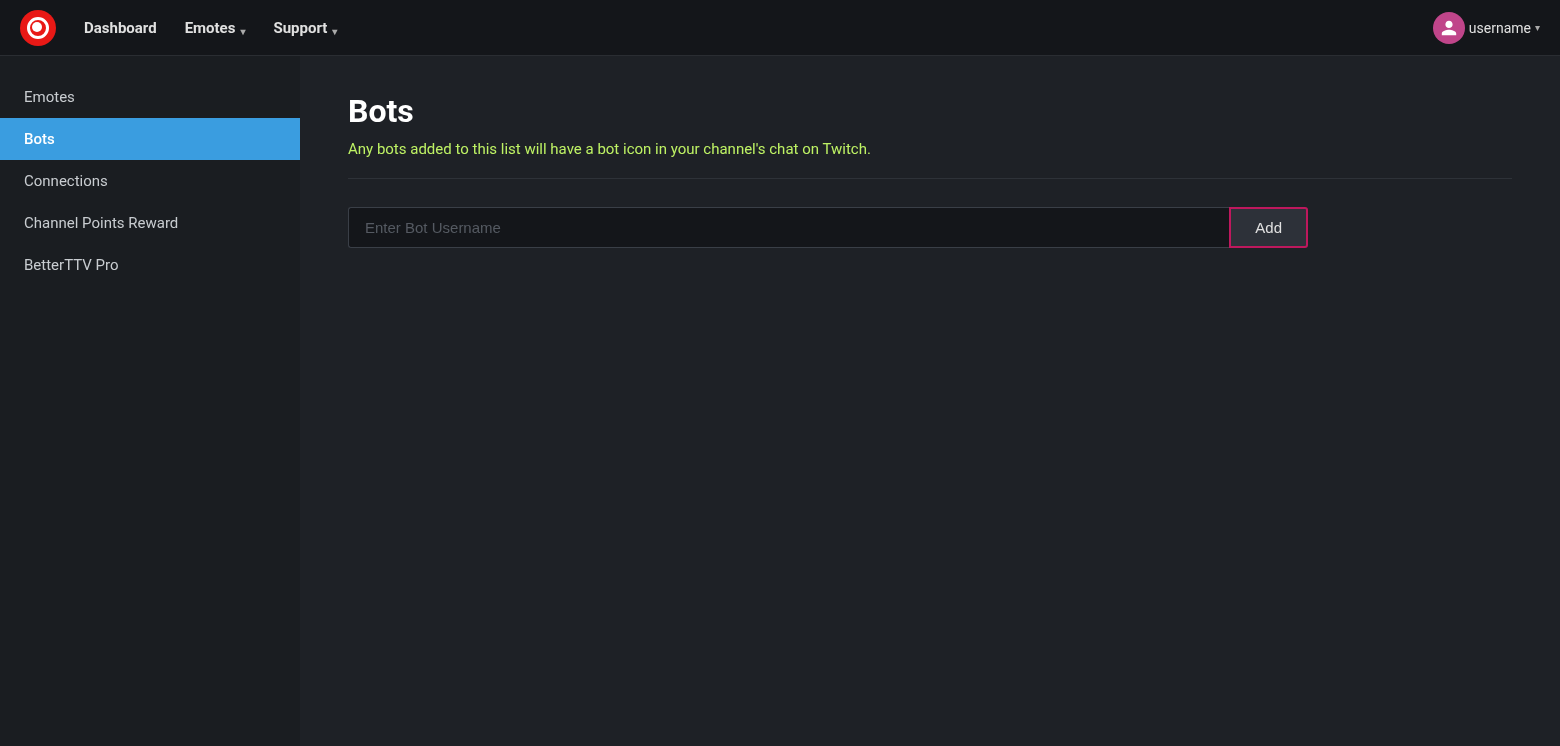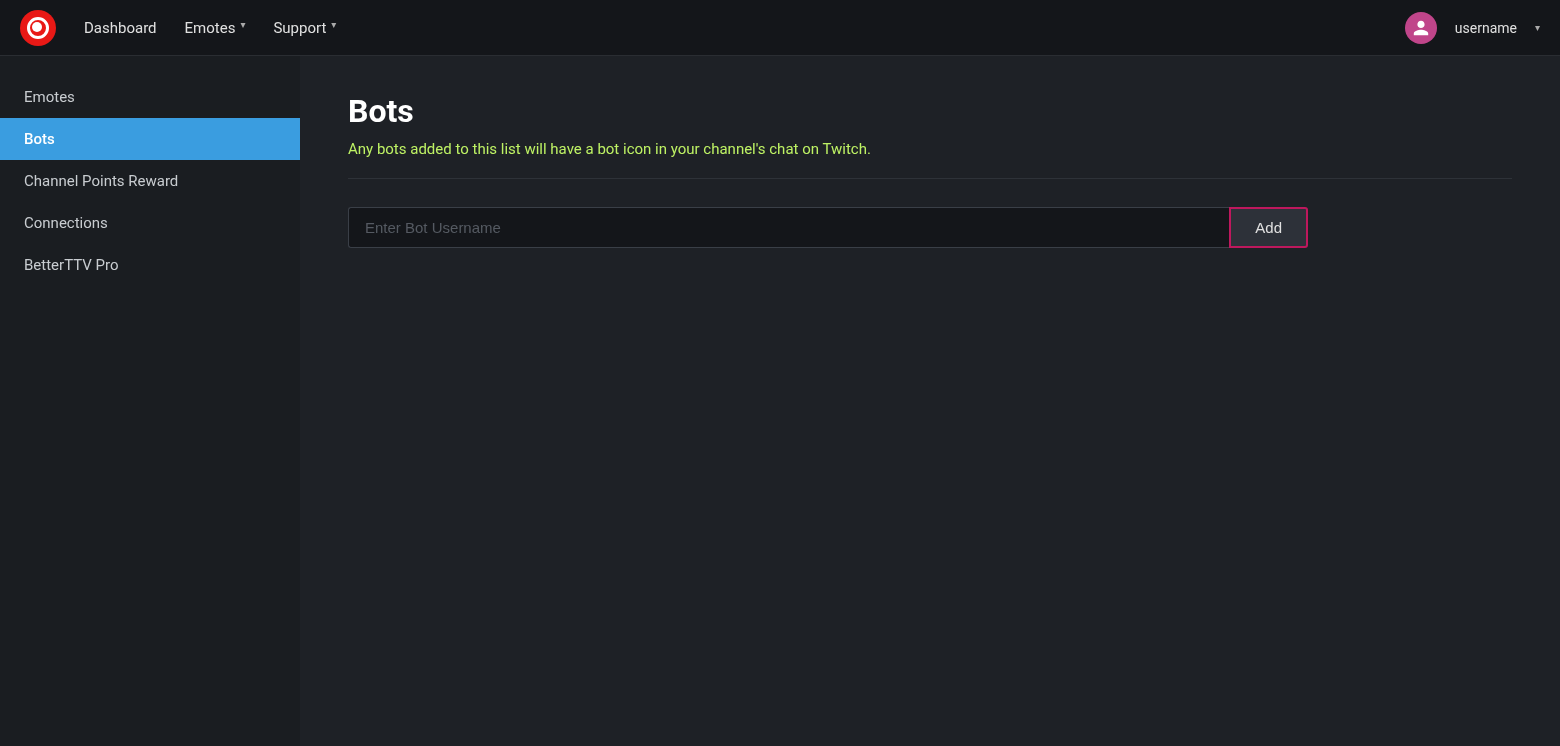--- a/index.html
+++ b/index.html
@@ -60,36 +60,36 @@
       width: 10px;
       height: 10px;
       background: white;
       border-radius: 50%;
     }
 
     .nav-link {
       color: #e0e0e0;
       text-decoration: none;
       font-size: 15px;
-      font-weight: 400;
-      display: flex;
-      align-items: flex-start;
+      font-weight: 700;
+      display: flex;
+      align-items: flex-end;
       gap: 5px;
       cursor: pointer;
     }
 
     .chevron-down {
       font-size: 10px;
       color: #aaa;
     }
 
     .topnav-right {
       display: flex;
       align-items: center;
-      gap: 18px;
+      gap: 4px;
       justify-content: space-between;
     }
 
     .user-avatar {
       width: 32px;
       height: 32px;
       background-color: #c0458a;
       border-radius: 50%;
       display: flex;
       align-items: center;
@@ -234,24 +234,24 @@
 <div class="main-layout">
 
   <aside class="sidebar">
     <a class="sidebar-item">
       <span>Emotes</span>
     </a>
     <a class="sidebar-item active">
       <span>Bots</span>
     </a>
     <a class="sidebar-item">
+      <span>Connections</span>
+    </a>
+    <a class="sidebar-item">
       <span>Channel Points Reward</span>
-    </a>
-    <a class="sidebar-item">
-      <span>Connections</span>
     </a>
     <a class="sidebar-item">
       <span>BetterTTV Pro</span>
     </a>
   </aside>
 
   <main class="content">
     <h1 class="page-title">Bots</h1>
     <p class="page-description">Any bots added to this list will have a bot icon in your channel's chat on Twitch.</p>
     <hr class="divider">

